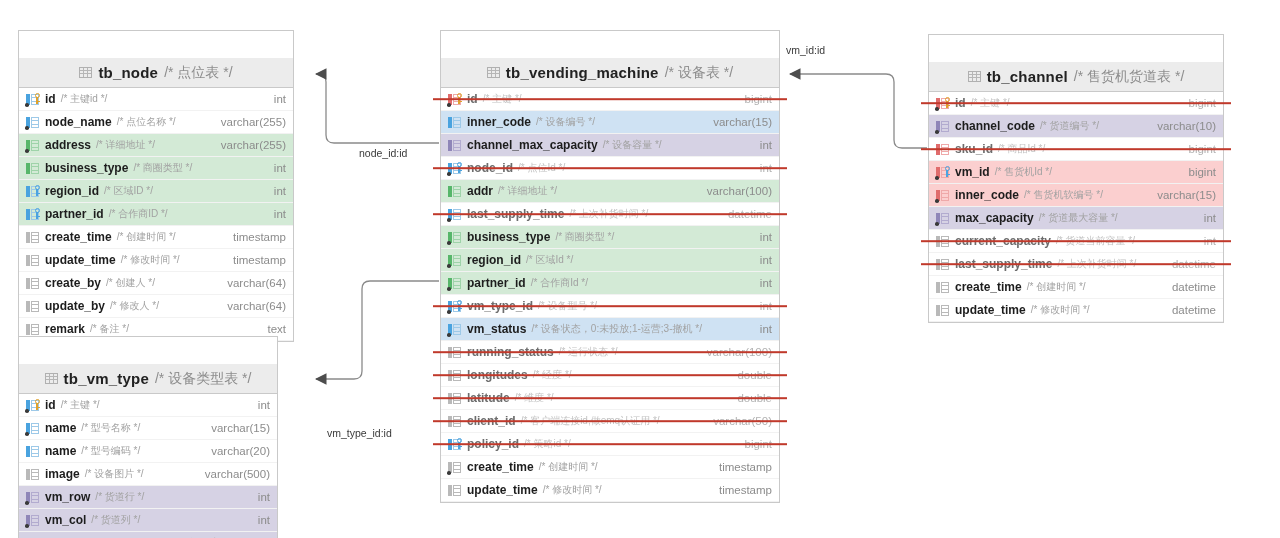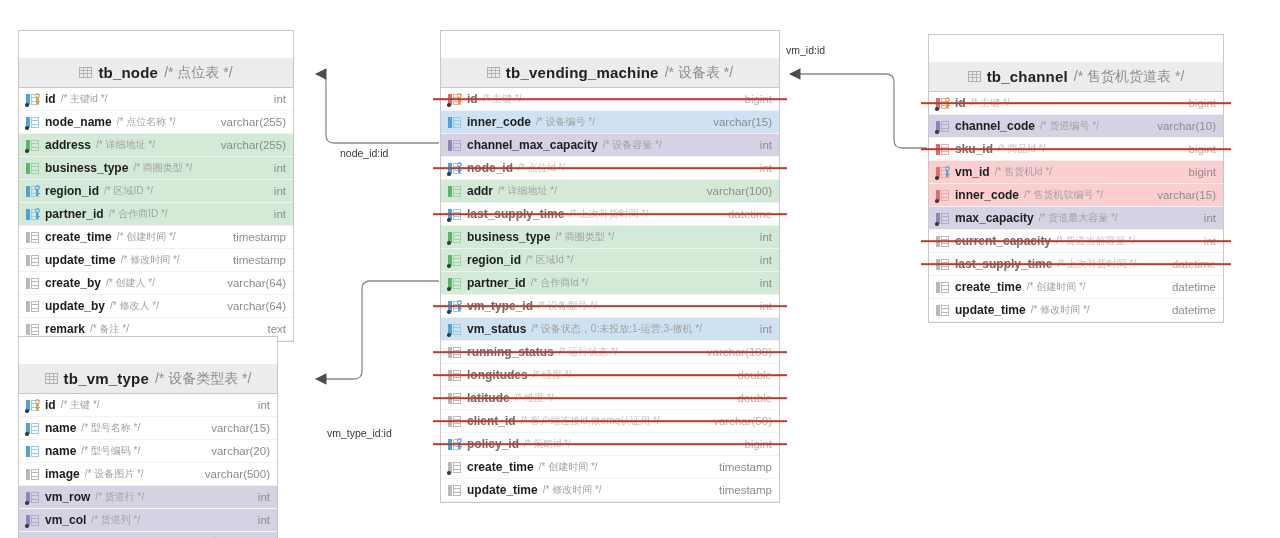--- a/index.html
+++ b/index.html
@@ -134,21 +134,21 @@
       </marker>
     </defs>
 
     <path d="M 439 143 L 334 143 Q 326 143 326 135 L 326 82 Q 326 74 318 74 L 316 74" fill="none" stroke="#8a8a8a" stroke-width="1.3" marker-end="url(#arr)"></path>
 
     <path d="M 439 281 L 370 281 Q 362 281 362 289 L 362 371 Q 362 379 354 379 L 316 379" fill="none" stroke="#8a8a8a" stroke-width="1.3" marker-end="url(#arr)"></path>
 
     <path d="M 927 148 L 902 148 Q 894 148 894 140 L 894 82 Q 894 74 886 74 L 790 74" fill="none" stroke="#8a8a8a" stroke-width="1.3" marker-end="url(#arr)"></path>
   </svg>
 
-  <div class="linklabel" style="left:340px;top:147px;">node_id:id</div>
+  <div class="linklabel" style="left:359px;top:147px;">node_id:id</div>
   <div class="linklabel" style="left:327px;top:427px;">vm_type_id:id</div>
   <div class="linklabel" style="left:786px;top:44px;">vm_id:id</div>
 
   <div id="tables-layer">
       <div class="table-box" style="left: 18px; top: 30px; width: 276px;">
         <div class="tbl-title">
           <span class="grid-icon">
             <i class="o"></i>
             <i class="h1"></i>
             <i class="h2"></i>

